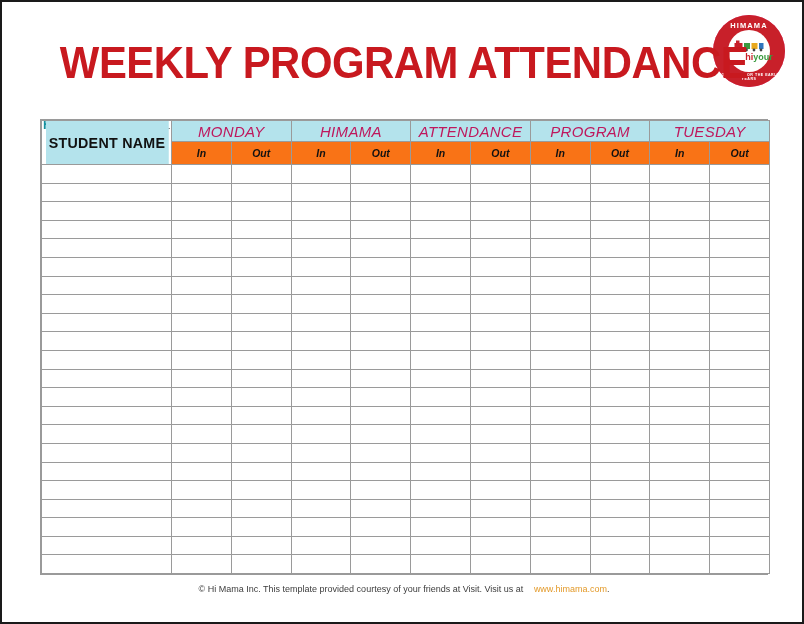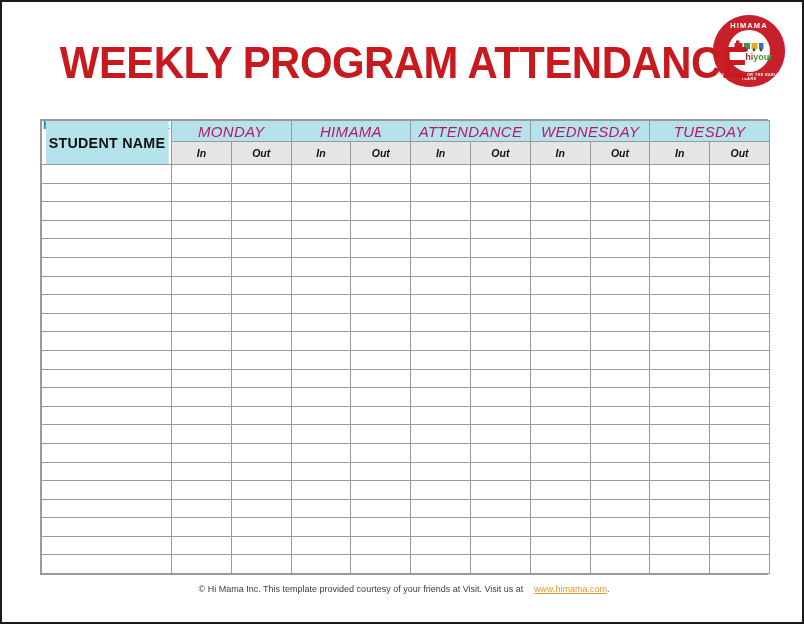--- a/index.html
+++ b/index.html
@@ -174,21 +174,21 @@
     font-family: "Liberation Sans Narrow", "Liberation Sans", sans-serif;
     font-weight: normal;
     font-style: italic;
     font-size: 15px;
     letter-spacing: 0.3px;
     text-align: center;
     vertical-align: middle;
     height: 16px;
   }
   .th-inout {
-    background: #e5e5e5;
+    background: #f97316;
     color: #111111;
     font-family: "Liberation Sans Narrow", "Liberation Sans", sans-serif;
     font-weight: bold;
     font-style: italic;
     font-size: 10.5px;
     text-align: center;
     vertical-align: middle;
     height: 19px;
   }
   tbody tr td {
@@ -203,21 +203,20 @@
     left: 0;
     width: 804px;
     text-align: center;
     font-family: "Liberation Sans", sans-serif;
     font-size: 9px;
     color: #3d3d3d;
     line-height: 12px;
   }
   .footer .url {
     color: #e39a2a;
-    text-decoration: underline;
     margin-left: 8px;
   }
 </style>
 </head>
 <body>
 
 <div id="page">
 
   <div class="logo-badge">
     <div class="logo-inner">
@@ -266,21 +265,21 @@
           <col style="width:59.8px">
         <col style="width:59.8px">
           <col style="width:59.8px">
       </colgroup>
       <thead>
         <tr>
           <th class="th-student" rowspan="2">STUDENT NAME</th>
           <th class="th-day" colspan="2">MONDAY</th>
           <th class="th-day" colspan="2">HIMAMA</th>
           <th class="th-day" colspan="2">ATTENDANCE</th>
-          <th class="th-day" colspan="2">WEDNESDAY</th>
+          <th class="th-day" colspan="2">PROGRAM</th>
           <th class="th-day" colspan="2">TUESDAY</th>
         </tr>
         <tr>
           <th class="th-inout">In</th>
           <th class="th-inout">Out</th>
           <th class="th-inout">In</th>
           <th class="th-inout">Out</th>
           <th class="th-inout">In</th>
           <th class="th-inout">Out</th>
           <th class="th-inout">In</th>

